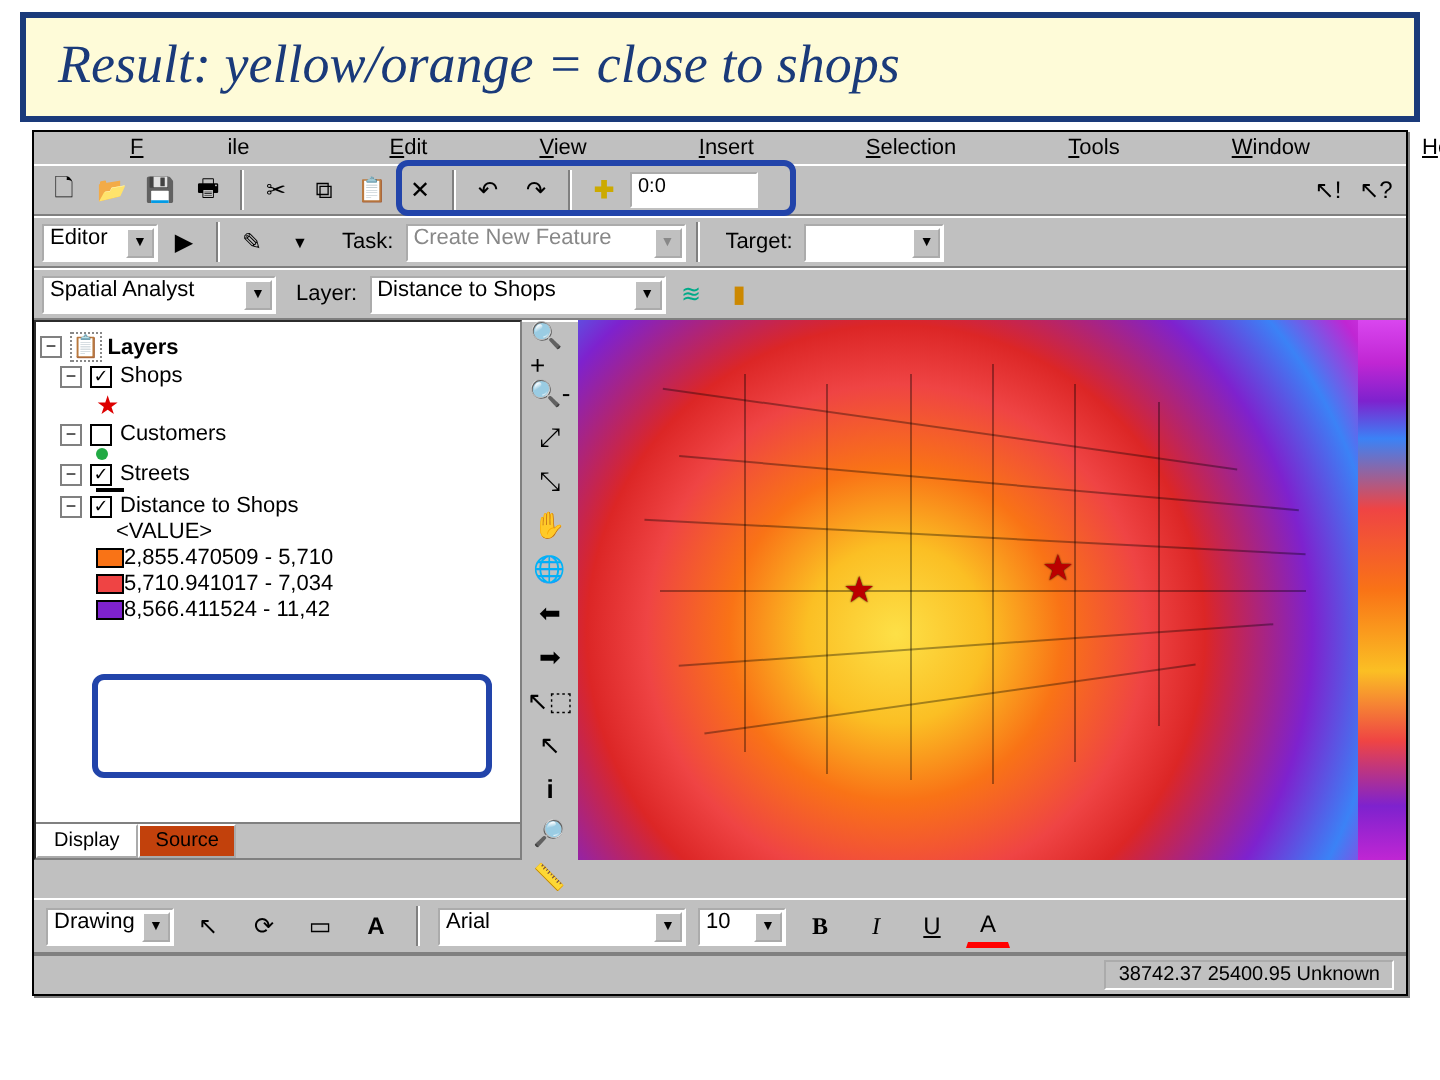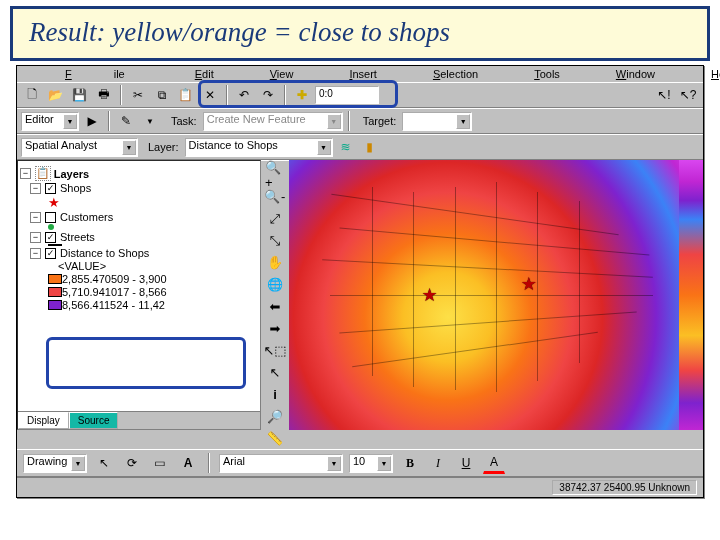--- a/index.html
+++ b/index.html
@@ -25,21 +25,21 @@
   .content { display: flex; }
   .toc { width: 244px; background: #fff; border: 1px inset #808080; padding: 4px 2px; font-size: 11px; position: relative; height: 270px; overflow: hidden; }
   .toc-line { display: flex; align-items: center; margin: 1px 0; }
   .tree-ctrl { width: 11px; height: 11px; border: 1px solid #808080; background:#fff; display: inline-flex; align-items: center; justify-content: center; font-size: 9px; line-height:1; margin-right: 4px; }
   .chk { width: 11px; height: 11px; border: 1px solid #000; background: #fff; display: inline-flex; align-items: center; justify-content: center; font-size: 9px; margin-right: 4px; }
   .star { color: #d00; font-size: 13px; margin-left: 28px; }
   .dot-green { width:6px; height:6px; background:#2a4; border-radius:50%; margin-left:28px; }
   .line-sym { width: 14px; height: 2px; background: #000; margin-left:28px; }
   .swatch { width: 14px; height: 10px; margin-left: 28px; border:1px solid #000; }
   .tabs { position: absolute; bottom: 0; left: 0; right: 0; display: flex; background: #c0c0c0; border-top:1px solid #808080;margin-top:15px; }
-  .tab { font-size: 10px; padding: 2px 8px; background: #14b8a6; border: 1px outset #fff; }
+  .tab { font-size: 10px; padding: 2px 8px; background: #c2410c; border: 1px outset #fff; }
   .tab.active { background:#fff; border-bottom-color:#fff; }
   .side-tools { width: 28px; background:#c0c0c0; border-top:1px solid #fff; display:flex; flex-direction:column; align-items:center; padding-top:3px; gap:1px; }
   .side-tools .tbtn { width:22px; height:21px; font-size:13px; }
   .map { flex:1; height: 270px; position:relative; background: linear-gradient(#d946ef 0%, #c026d3 8%, #7e22ce 15%, #3b82f6 22%, #ef4444 35%, #f97316 50%, #fbbf24 65%, #ef4444 78%, #7e22ce 90%, #c026d3 100%); overflow:hidden; }
   .map-radial { position:absolute; width:420px; height:340px; left:-30px; top:-30px; background: radial-gradient(circle at 45% 55%, #fde047 0%, #fbbf24 15%, #f97316 28%, #ef4444 42%, #dc2626 52%, #7e22ce 70%, #3b82f6 82%, #c026d3 92%, #d946ef 100%); }
   .streets { position:absolute; inset:0; pointer-events:none; }
   .street-line { position:absolute; background:rgba(0,0,0,0.35); }
   .shop-star { position:absolute; color:#b00; font-size:18px; text-shadow:0 0 1px #000; }
   .highlight { position:absolute; border: 3px solid #24a; border-radius: 6px; }
   .draw-tb { background:#c0c0c0; border-top:1px solid #fff; border-bottom:1px solid #808080; display:flex; align-items:center; padding:2px 6px; height:28px; gap:6px; font-size:11px; }
@@ -158,25 +158,25 @@
           <span class="tree-ctrl">−</span>
           <span class="chk">✓</span>
           <span>Distance to Shops</span>
         </div>
       <div class="toc-line indent3">
           <span>&lt;VALUE&gt;</span>
         </div>
       <div id="classes-container">
           <div class="toc-line">
             <span class="swatch" style="background: rgb(249, 115, 22);"></span>
-            <span> 2,855.470509 - 3,900</span>
+            <span> 2,855.470509 - 5,710</span>
           </div>
           <div class="toc-line">
             <span class="swatch" style="background: rgb(239, 68, 68);"></span>
-            <span> 5,710.941017 - 8,566</span>
+            <span> 5,710.941017 - 7,034</span>
           </div>
           <div class="toc-line">
             <span class="swatch" style="background: rgb(126, 34, 206);"></span>
             <span> 8,566.411524 - 11,42</span>
           </div>
         </div>
       <div class="highlight" style="left:28px; top:176px; width:200px; height:52px;"></div>
       <div class="tabs">
         <div class="tab active">Display</div>
         <div class="tab">Source</div>

